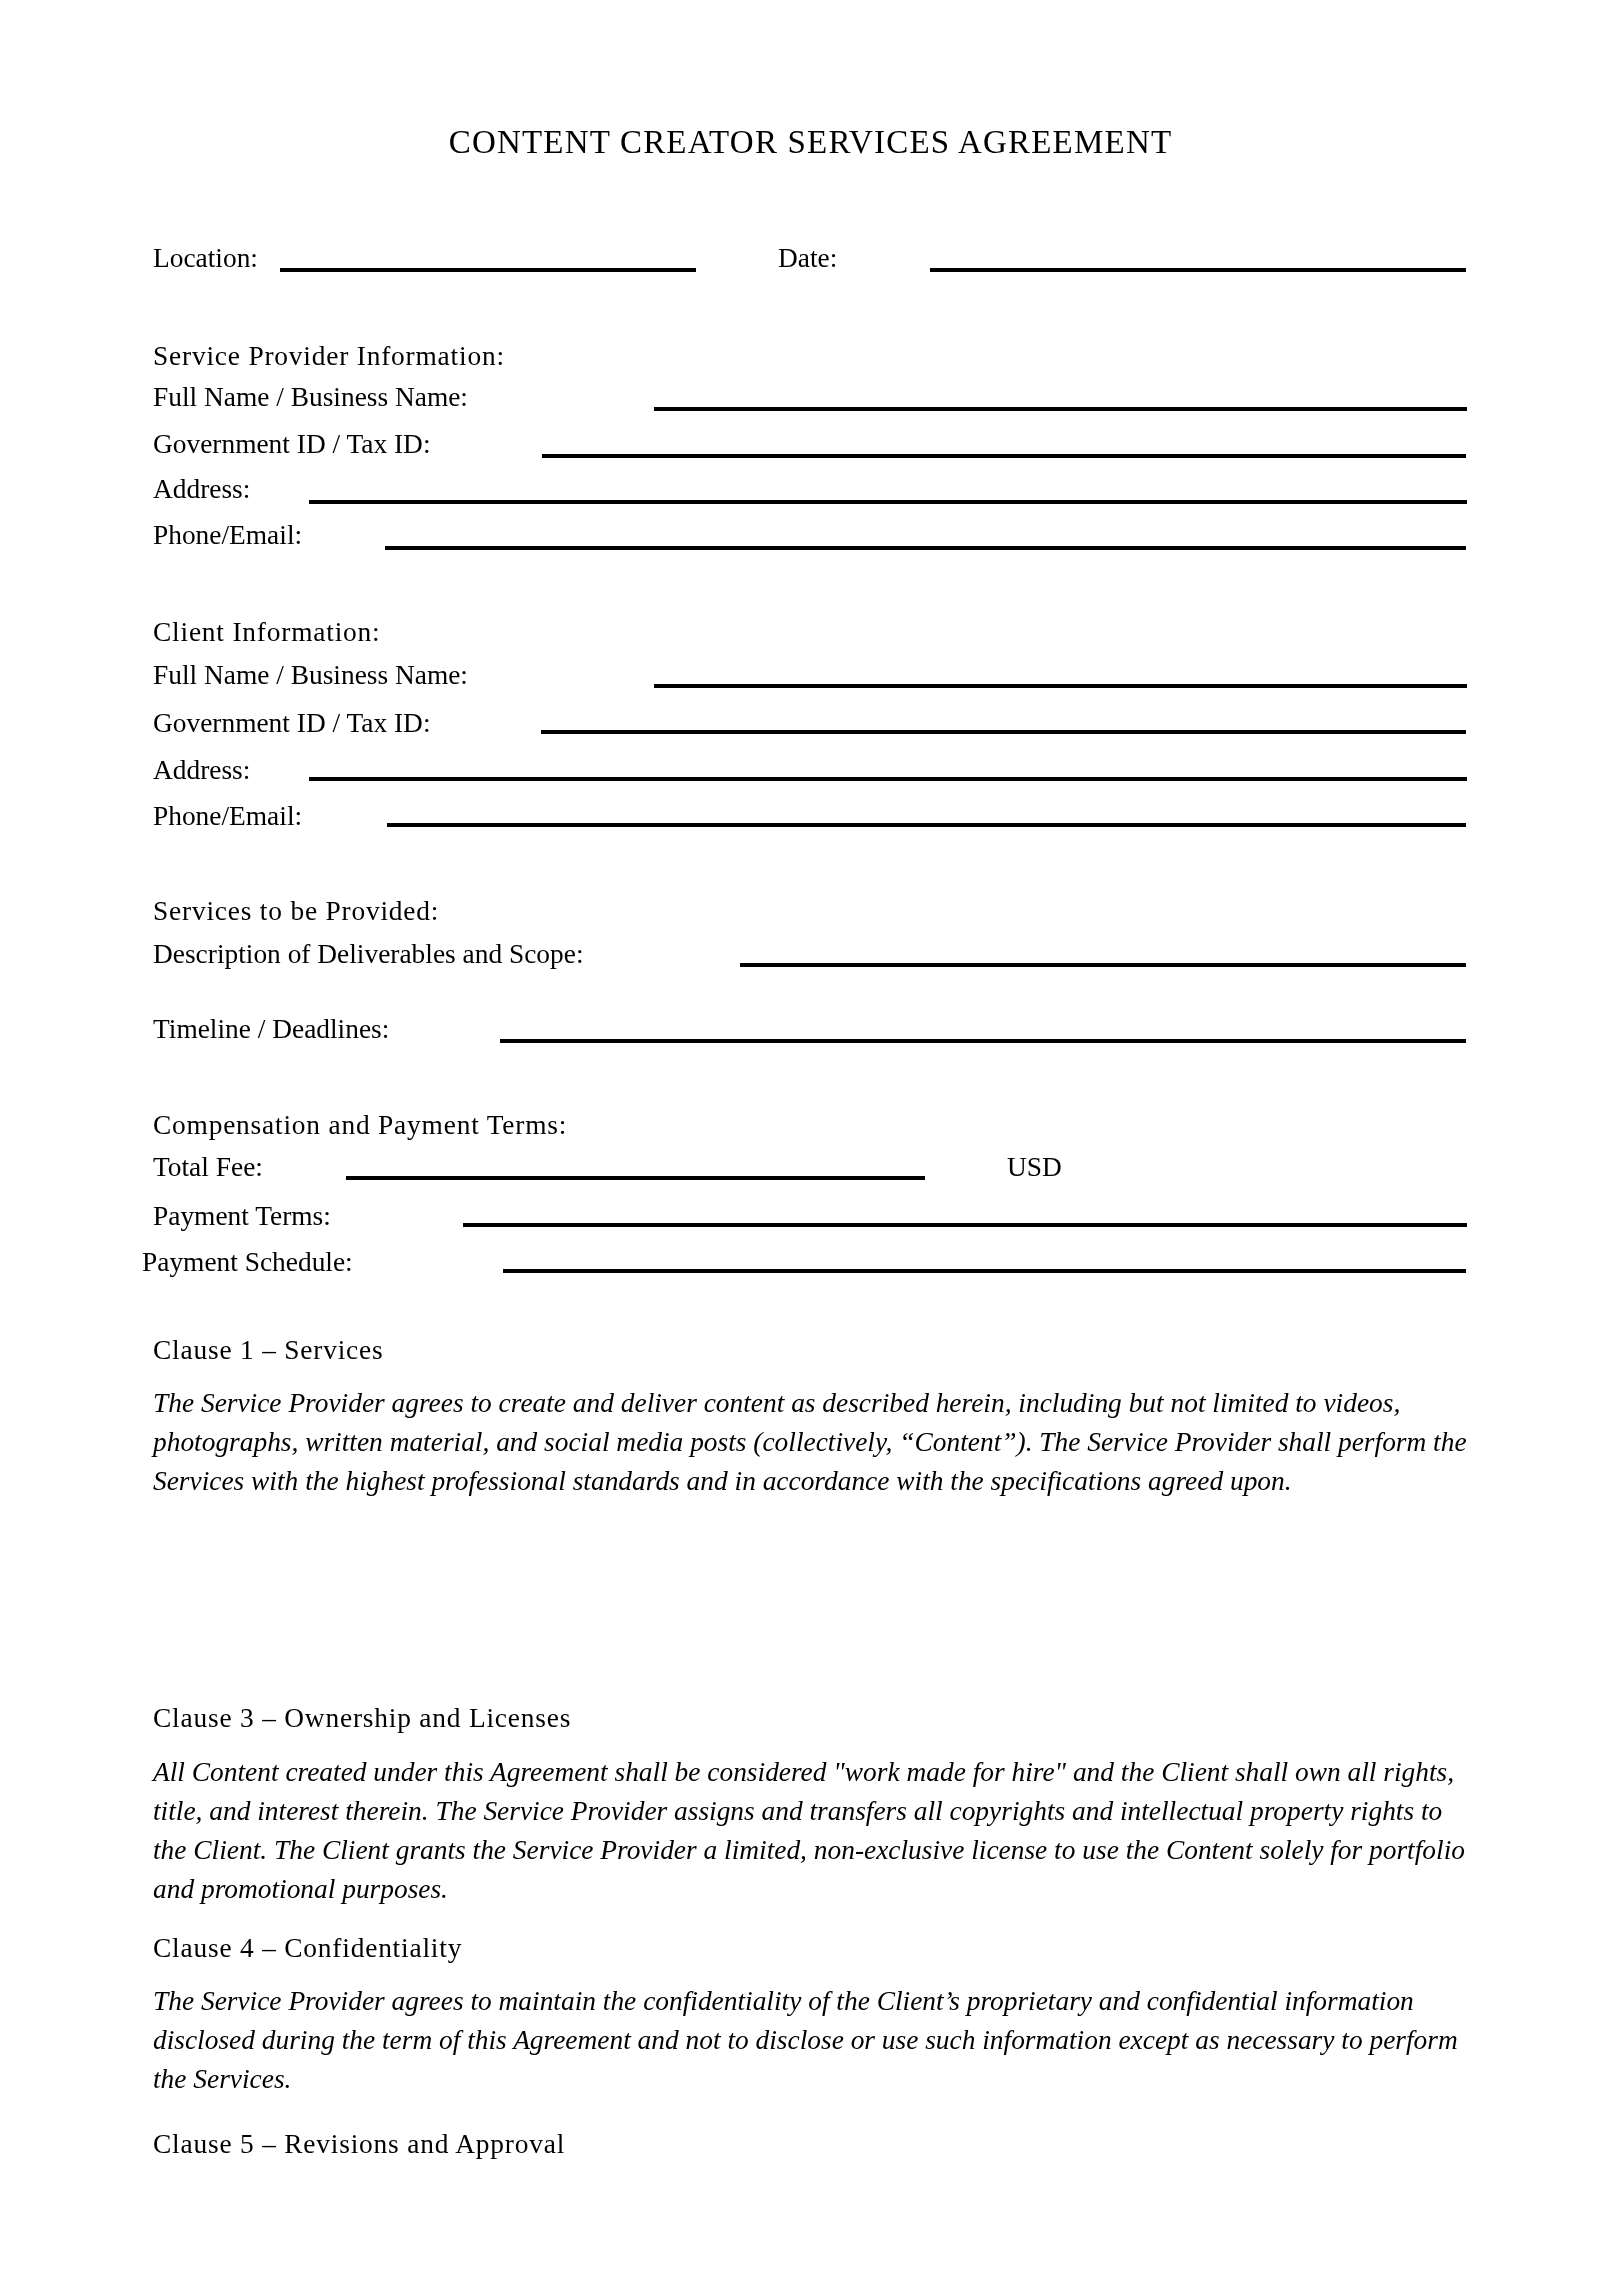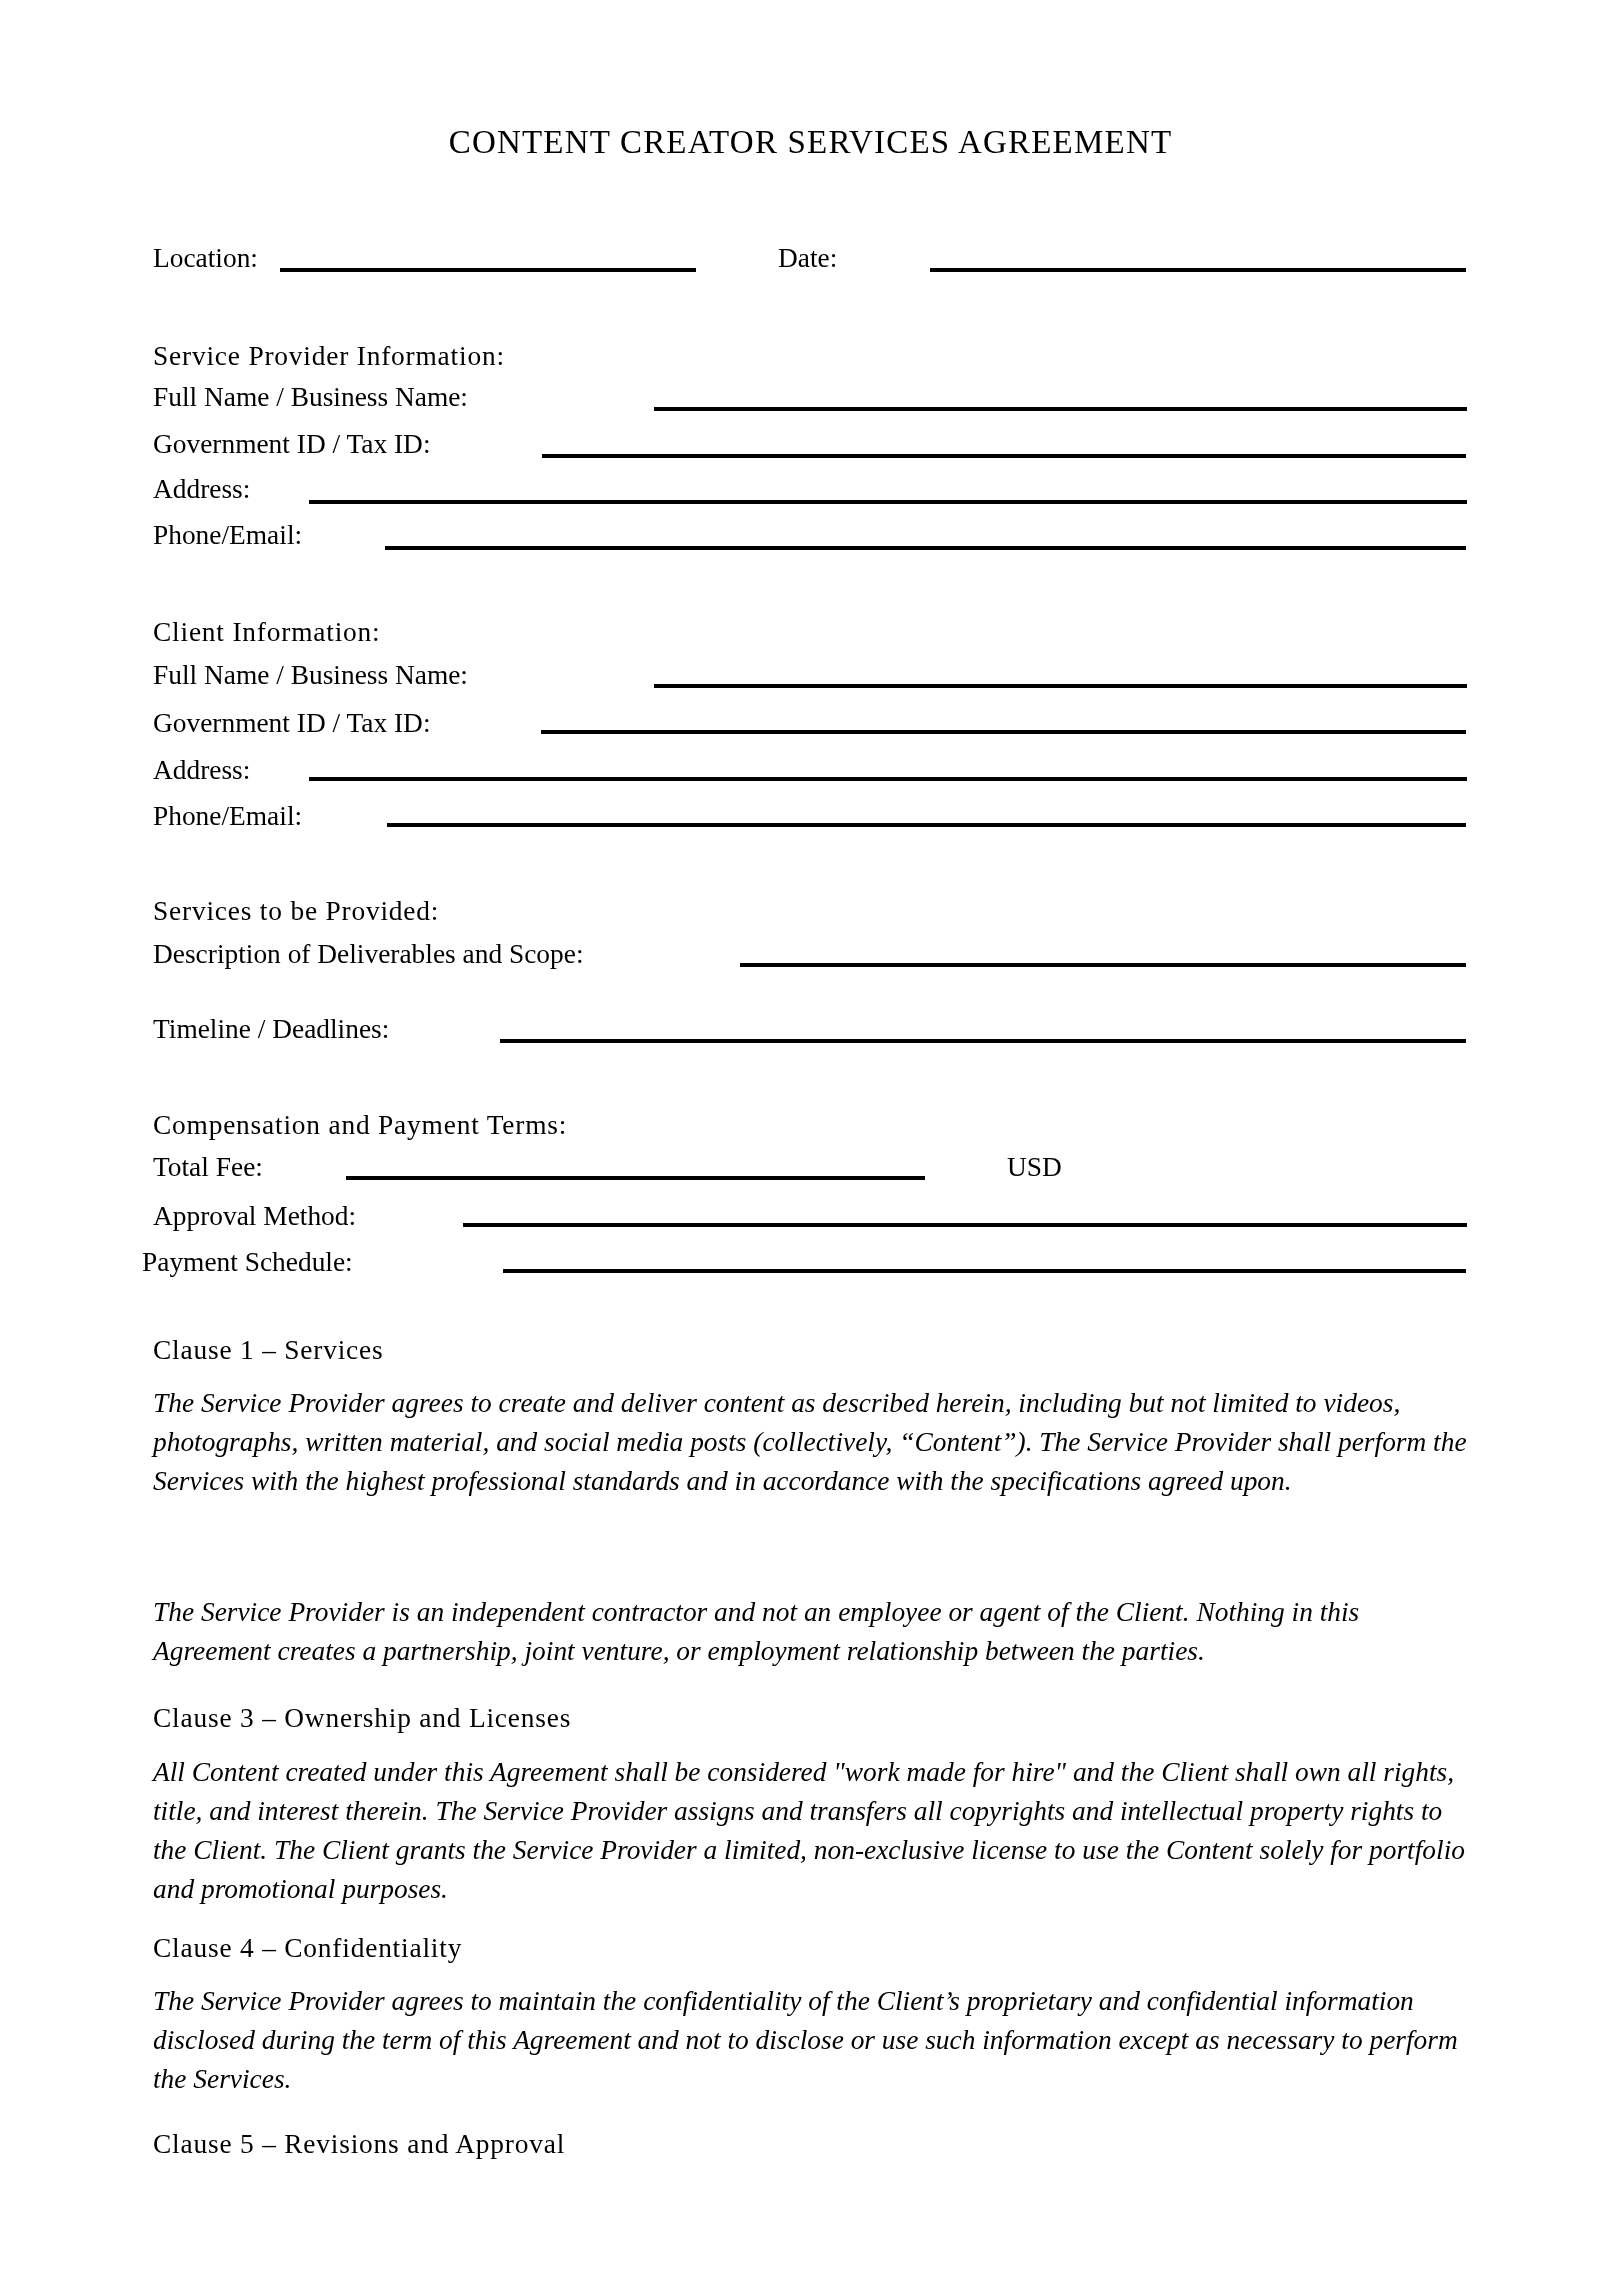--- a/index.html
+++ b/index.html
@@ -92,30 +92,29 @@
 
   <div class="abs label" style="top:1014px; left:153px;">Timeline / Deadlines:</div>
   <div class="abs fill-line" style="top:1039px; left:500px; width:966px;"></div>
 
   <div class="abs heading" style="top:1110px; left:153px;">Compensation and Payment Terms:</div>
 
   <div class="abs label" style="top:1152px; left:153px;">Total Fee:</div>
   <div class="abs fill-line" style="top:1176px; left:346px; width:579px;"></div>
   <div class="abs label" style="top:1152px; left:1007px;">USD</div>
 
-  <div class="abs label" style="top:1201px; left:153px;">Approval Method:</div>
+  <div class="abs label" style="top:1201px; left:153px;">Payment Terms:</div>
   <div class="abs fill-line" style="top:1223px; left:463px; width:1004px;"></div>
 
   <div class="abs label" style="top:1247px; left:142px;">Payment Schedule:</div>
   <div class="abs fill-line" style="top:1269px; left:503px; width:963px;"></div>
 
   <div class="abs heading" style="top:1335px; left:153px;">Clause 1 – Services</div>
   <div class="abs para" style="top:1384px; left:153px;">The Service Provider agrees to create and deliver content as described herein, including but not limited to videos, photographs, written material, and social media posts (collectively, “Content”). The Service Provider shall perform the Services with the highest professional standards and in accordance with the specifications agreed upon.</div>
 
-  <div class="abs para" style="top:1593px; left:153px;">The Service Provider is an independent contractor and not an employee or agent of the Client. Nothing in this Agreement creates a partnership, joint venture, or employment relationship between the parties.</div>
 
   <div class="abs heading" style="top:1703px; left:153px;">Clause 3 – Ownership and Licenses</div>
   <div class="abs para" style="top:1753px; left:153px;">All Content created under this Agreement shall be considered "work made for hire" and the Client shall own all rights, title, and interest therein. The Service Provider assigns and transfers all copyrights and intellectual property rights to the Client. The Client grants the Service Provider a limited, non-exclusive license to use the Content solely for portfolio and promotional purposes.</div>
 
   <div class="abs heading" style="top:1933px; left:153px;">Clause 4 – Confidentiality</div>
   <div class="abs para" style="top:1982px; left:153px;">The Service Provider agrees to maintain the confidentiality of the Client’s proprietary and confidential information disclosed during the term of this Agreement and not to disclose or use such information except as necessary to perform the Services.</div>
 
   <div class="abs heading" style="top:2129px; left:153px;">Clause 5 – Revisions and Approval</div>
   <div class="abs para" style="top:2178px; left:153px;"></div>
 

